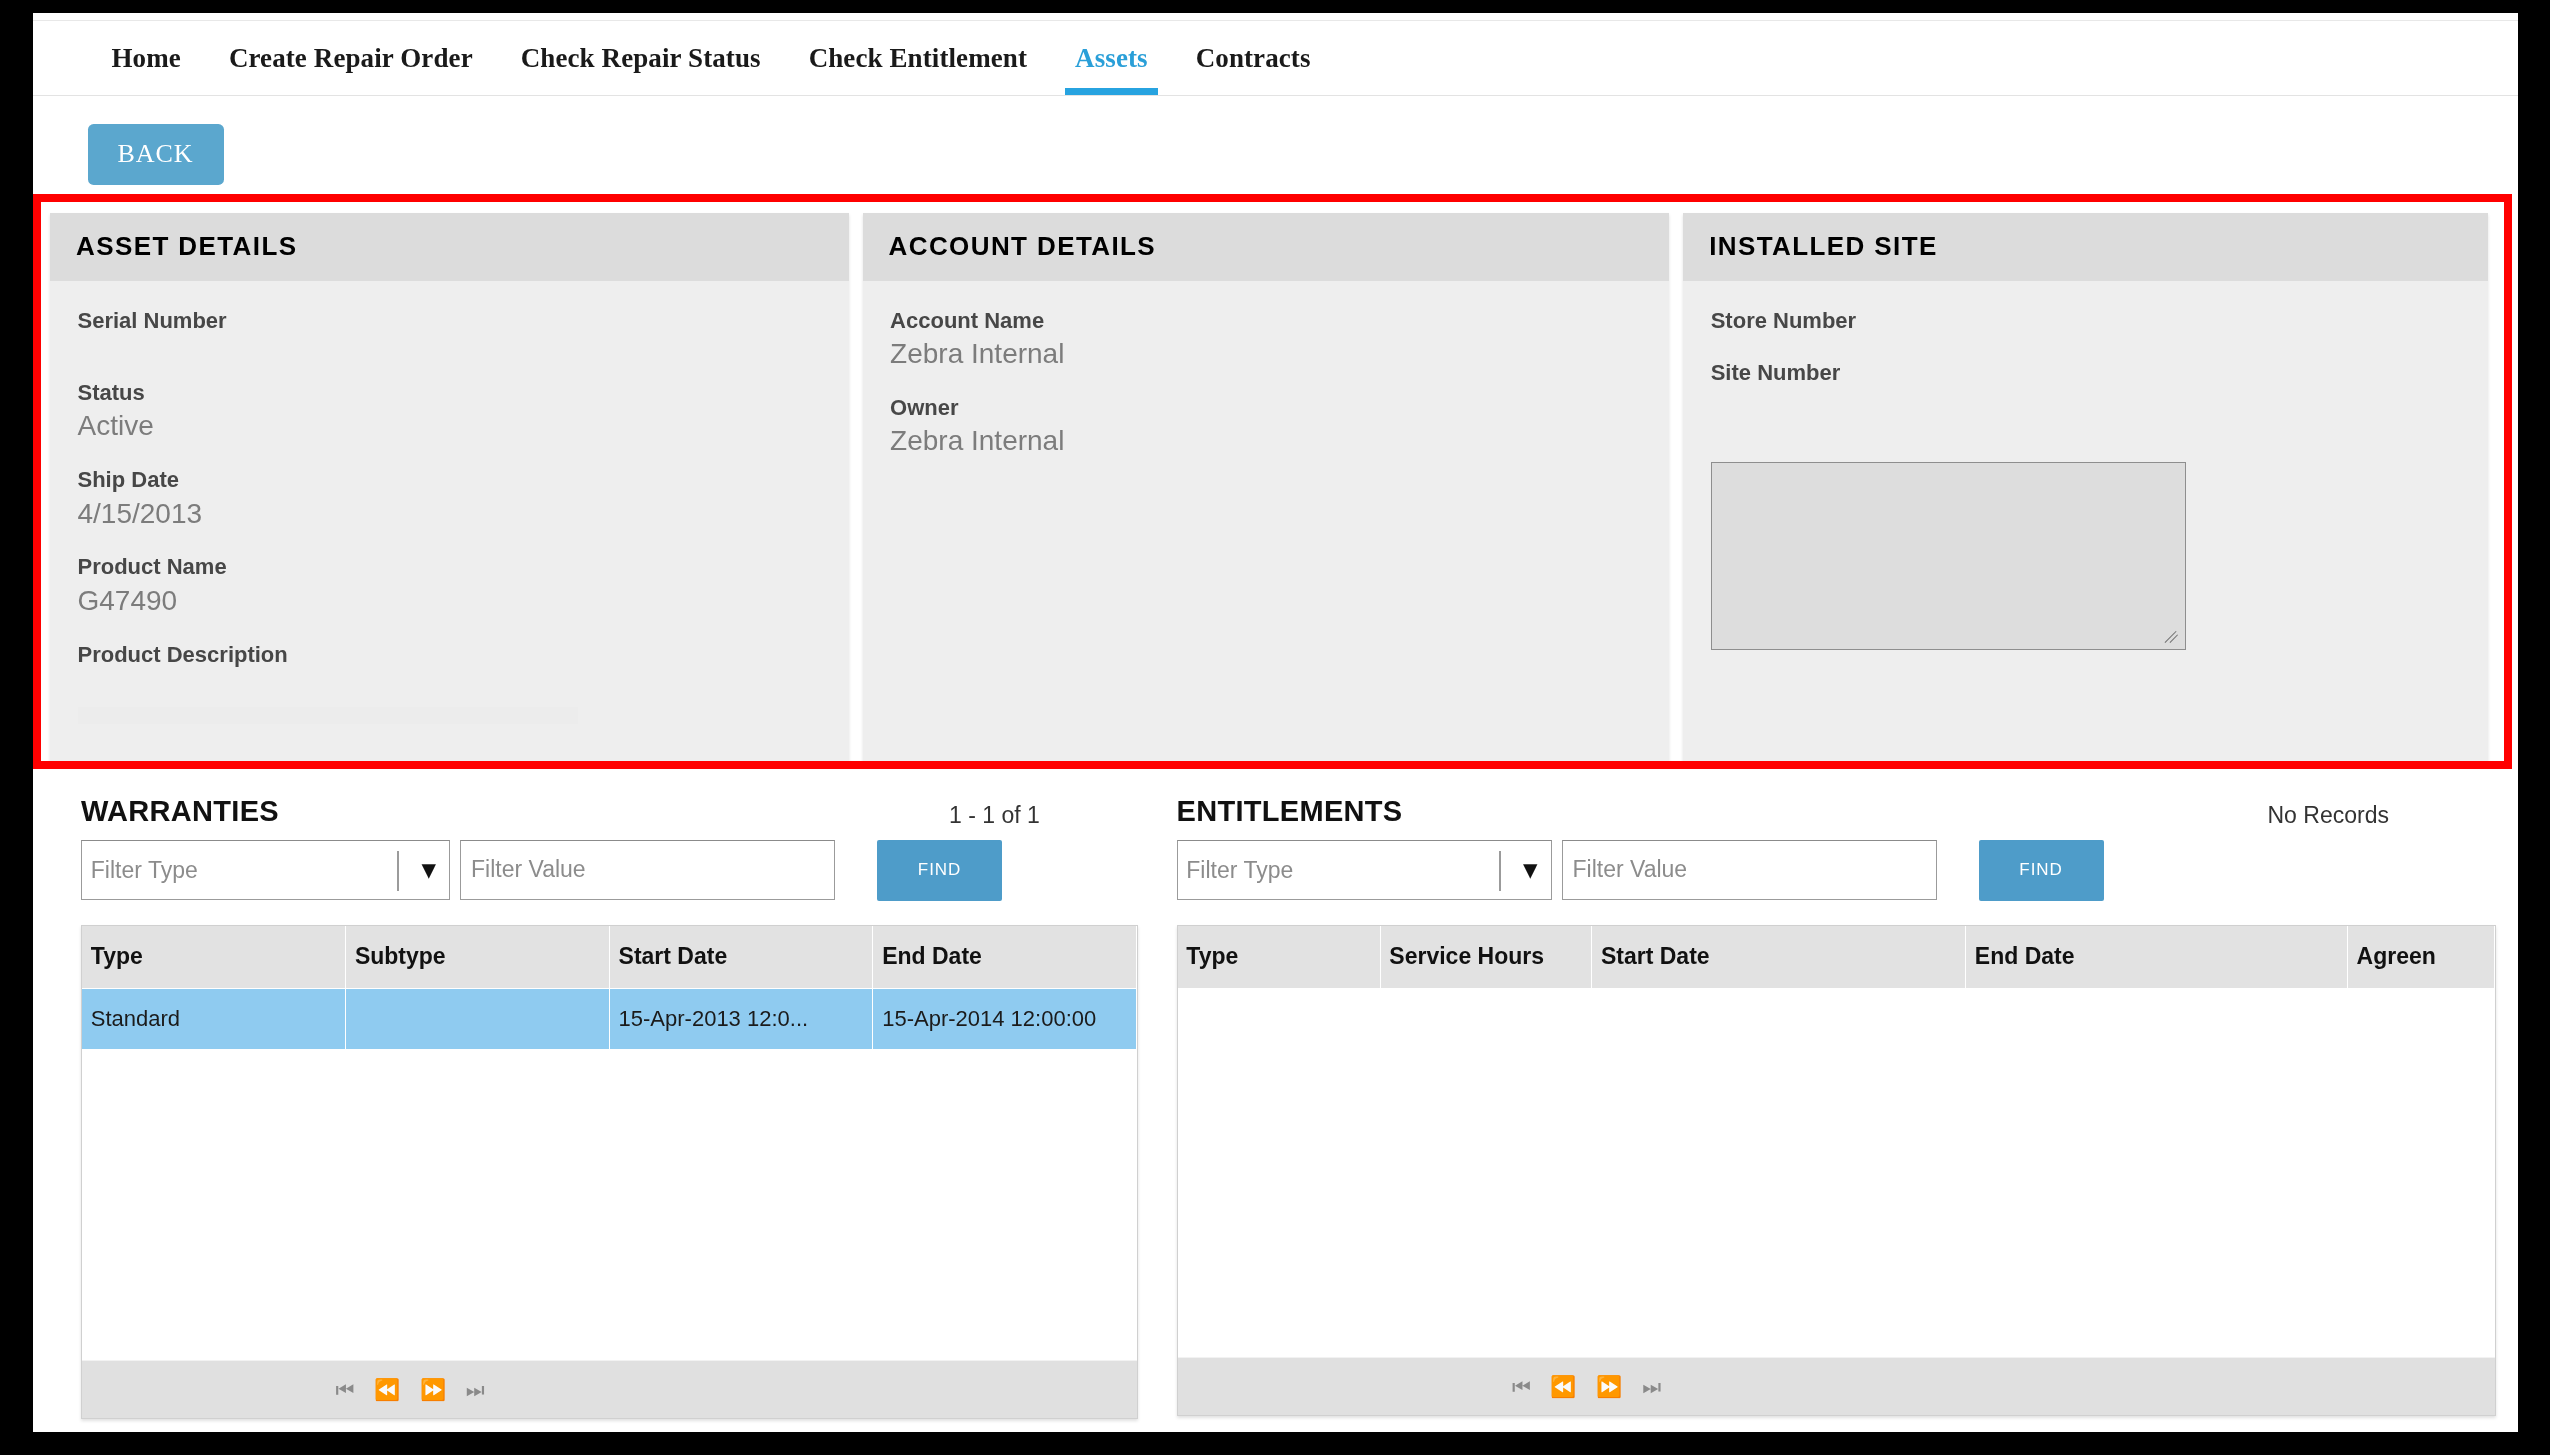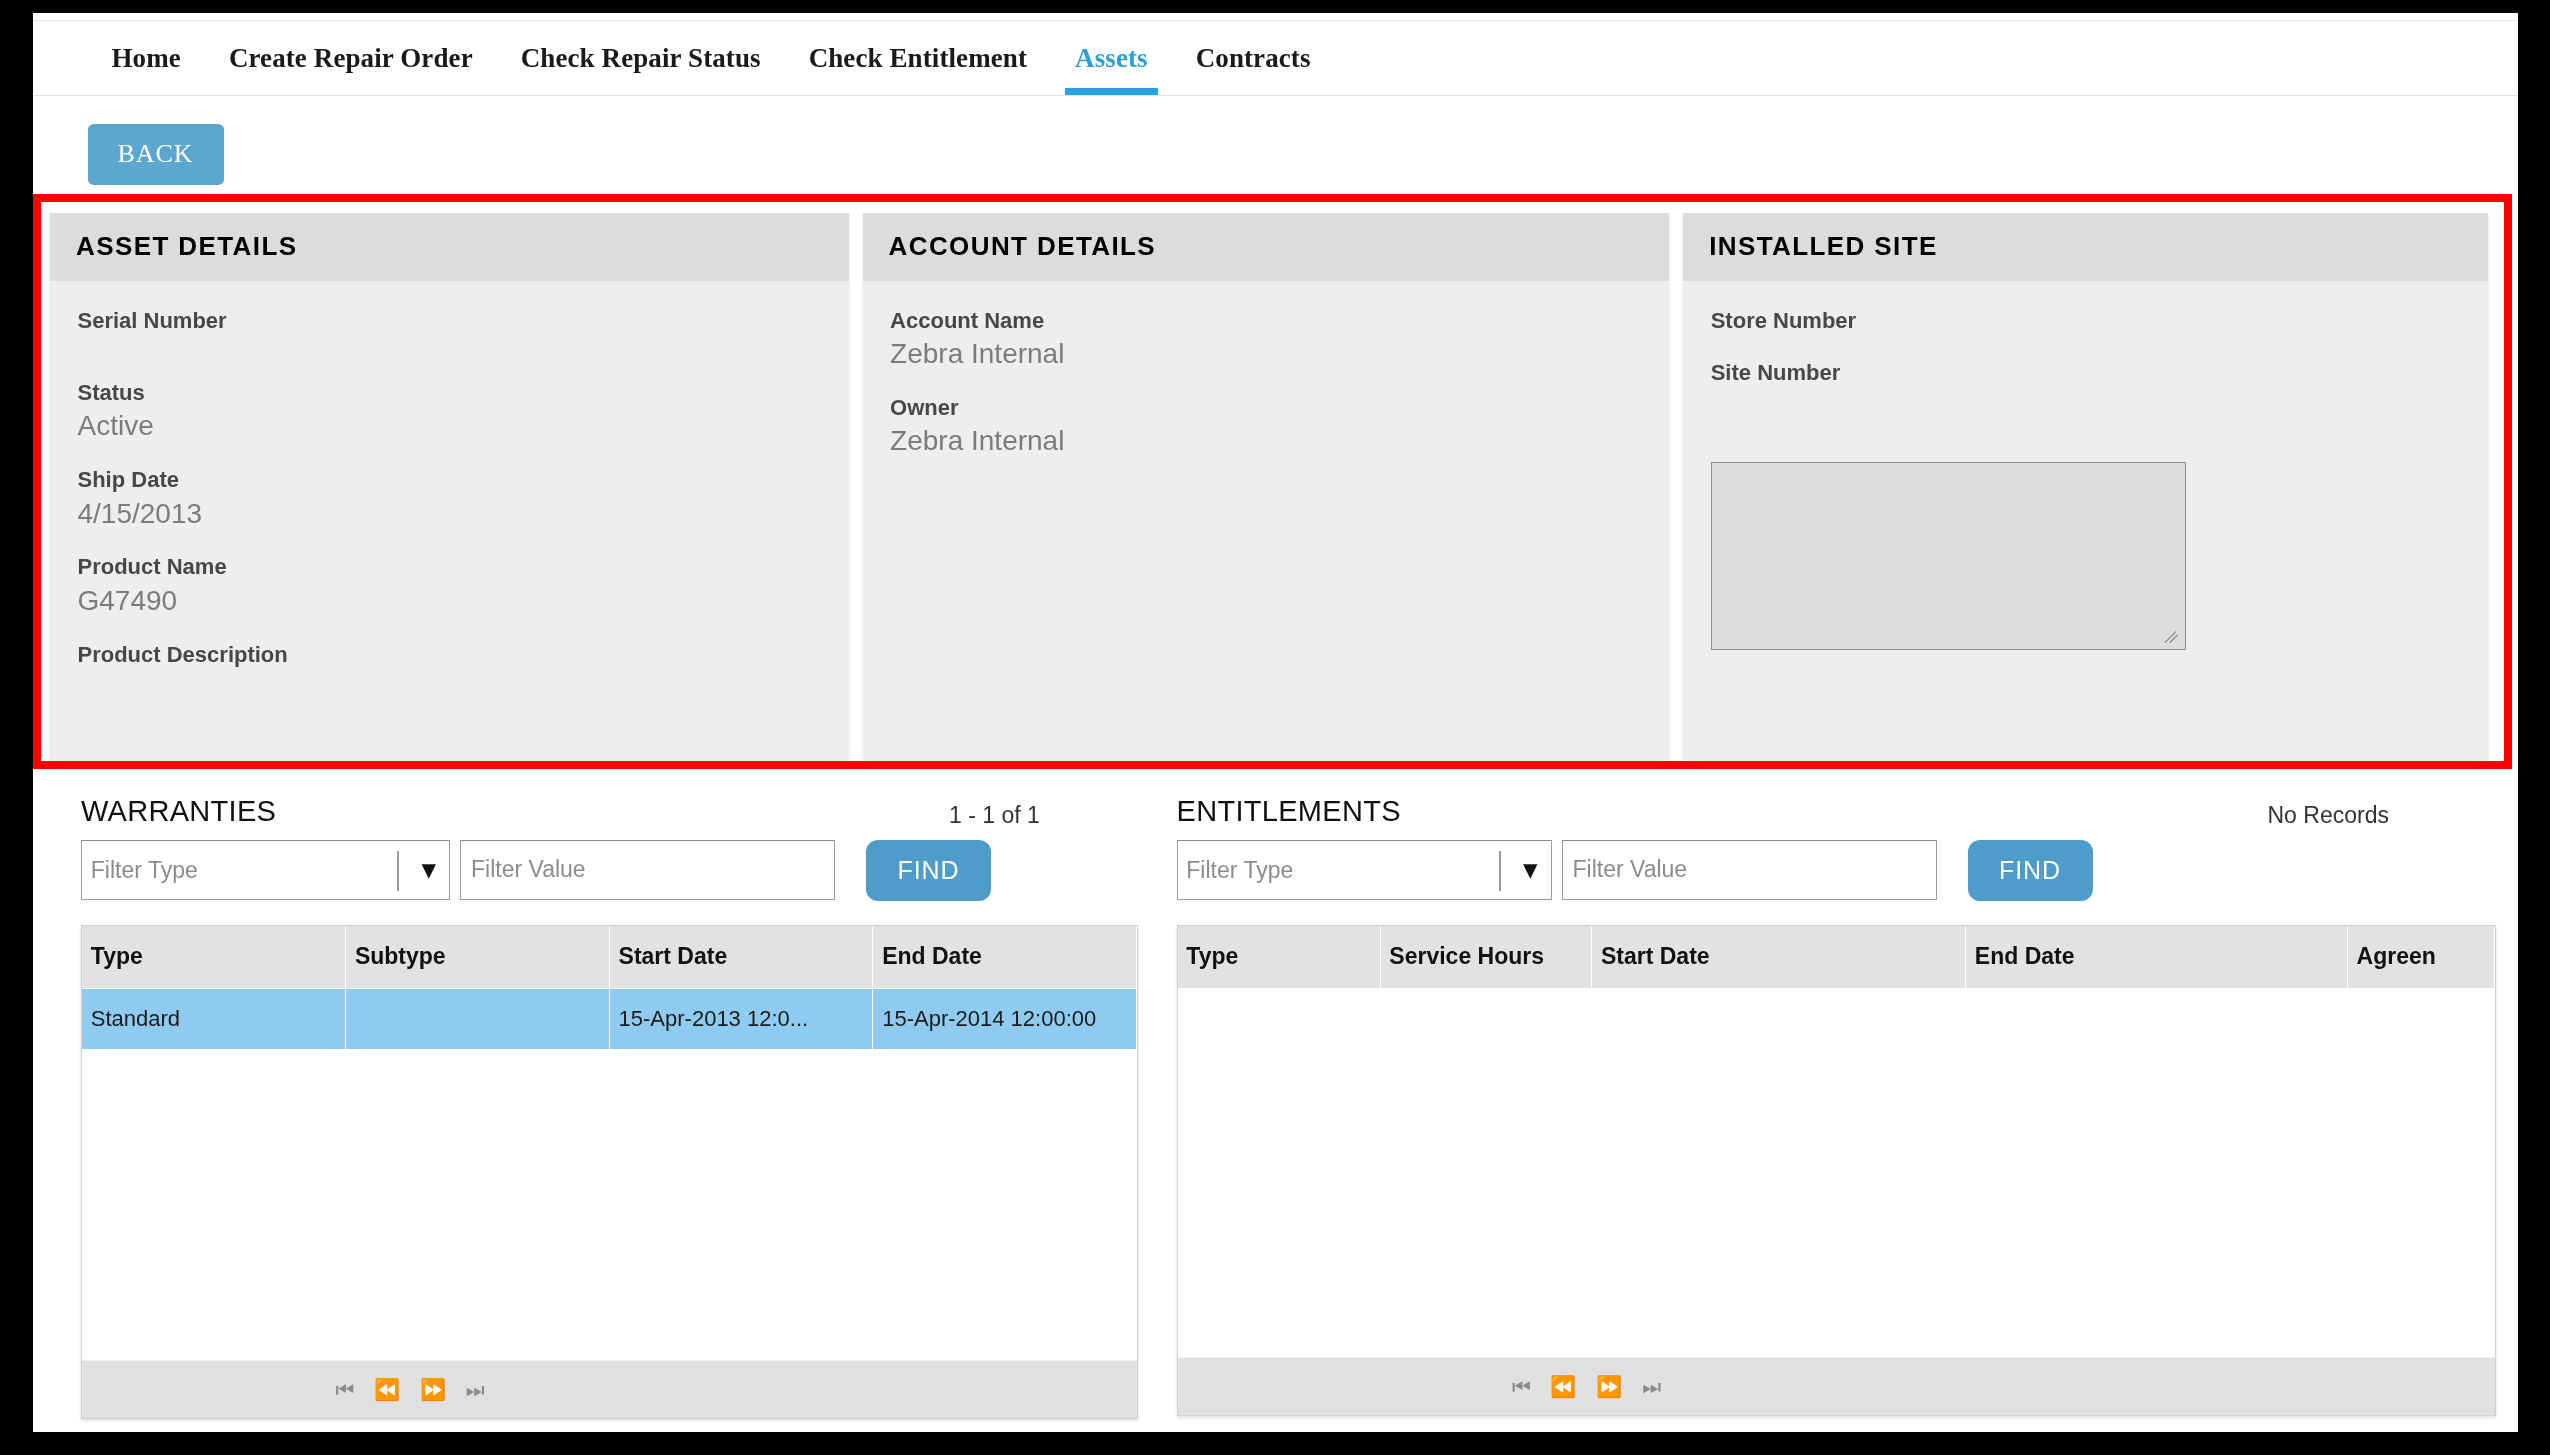--- a/index.html
+++ b/index.html
@@ -194,21 +194,21 @@
   .grid-col.entitlements{ left: 1113px; width: 1357px; }
 
   .grid-title-row {
     position: relative;
     height: 58px;
   }
   .grid-title {
     position: absolute;
     left: 31px; top: 13.8px;
     font-size: 29px;
-    font-weight: normal;
+    font-weight: bold;
     color: #111111;
     letter-spacing: 0.3px;
   }
   .grid-count {
     position: absolute;
     top: 20px;
     font-size: 23px;
     color: #333333;
   }
   .warranties .grid-count { left: 899px; }
@@ -257,27 +257,27 @@
     border: 1.9px solid #9b9b9b;
     border-top-color: #8b8b8b;
     font-family: "Liberation Sans", sans-serif;
     font-size: 23px;
     color: #8c8c8c;
     padding: 0 10px;
   }
   .txt-input::placeholder { color: #8c8c8c; opacity: 1; }
   .find-btn {
     width: 125px; height: 61px;
-    margin-left: 21px;
+    margin-left: 32px;
     background: #4e9cc9;
     border: none;
-    border-radius: 12px;
+    border-radius: 2px;
     color: #ffffff;
     font-family: "Liberation Sans", sans-serif;
-    font-size: 25px;
+    font-size: 17px;
     letter-spacing: 0.9px;
     cursor: pointer;
   }
 
   
   .grid-box {
     position: absolute;
     top: 143px; left: 31px;
     background: #ffffff;
     border: 1.9px solid #d0d0d0;

